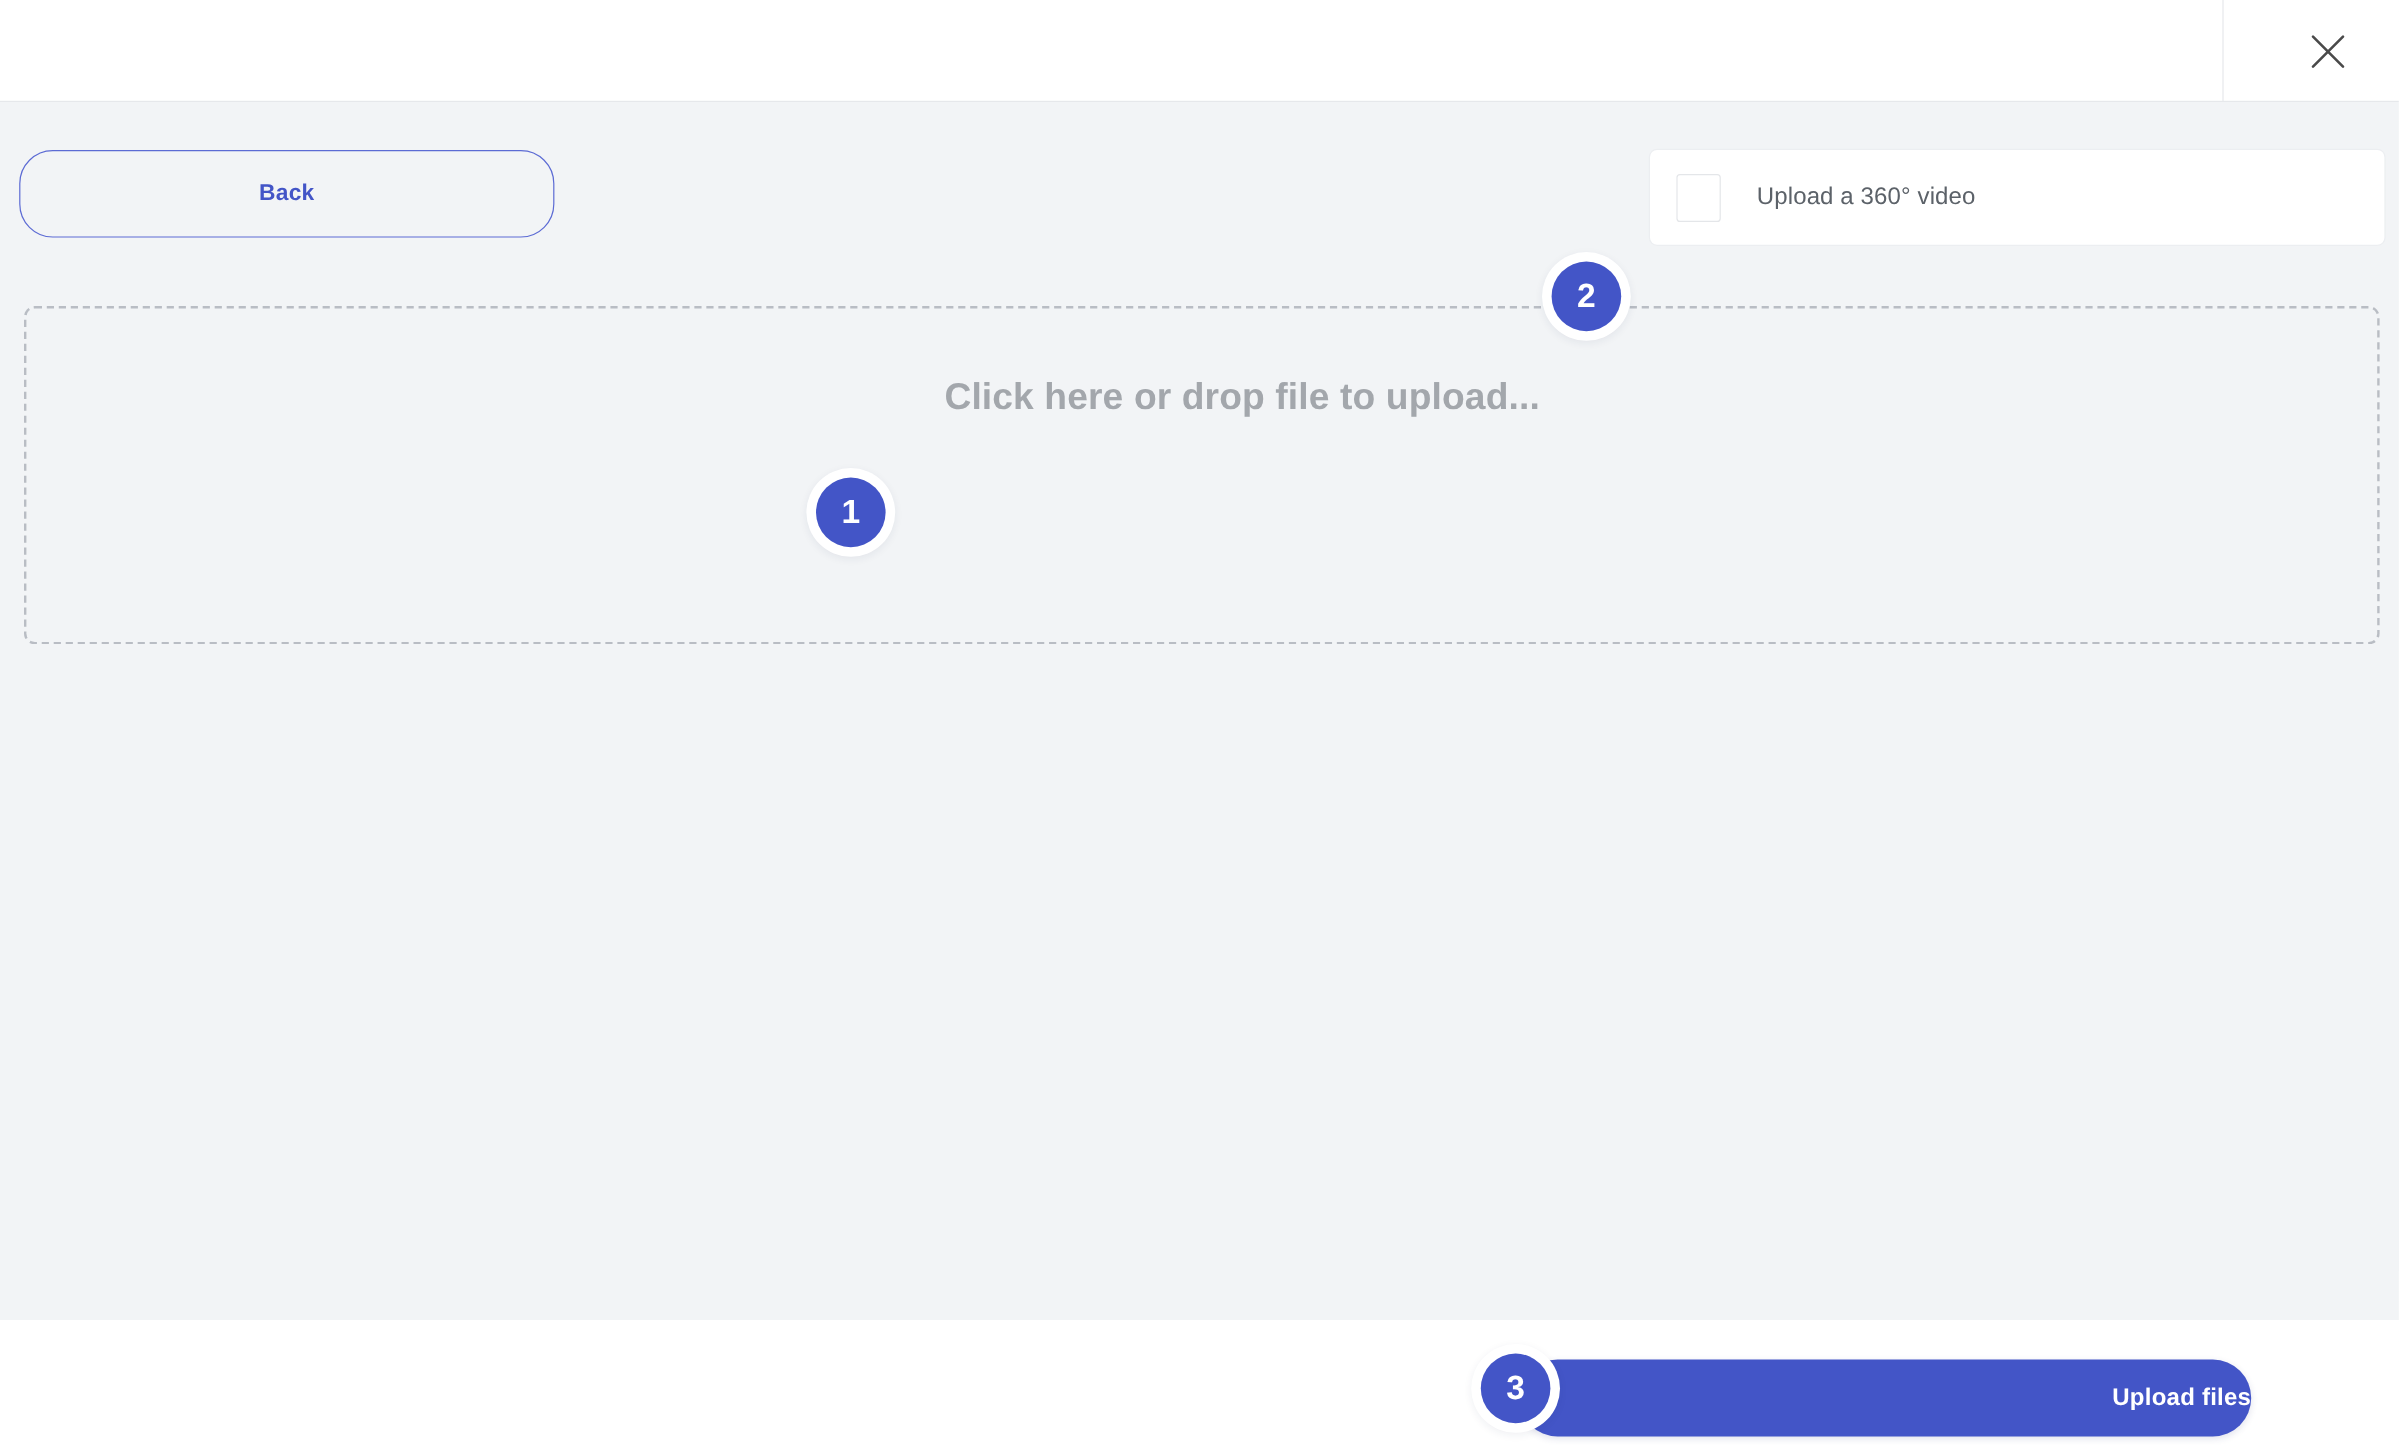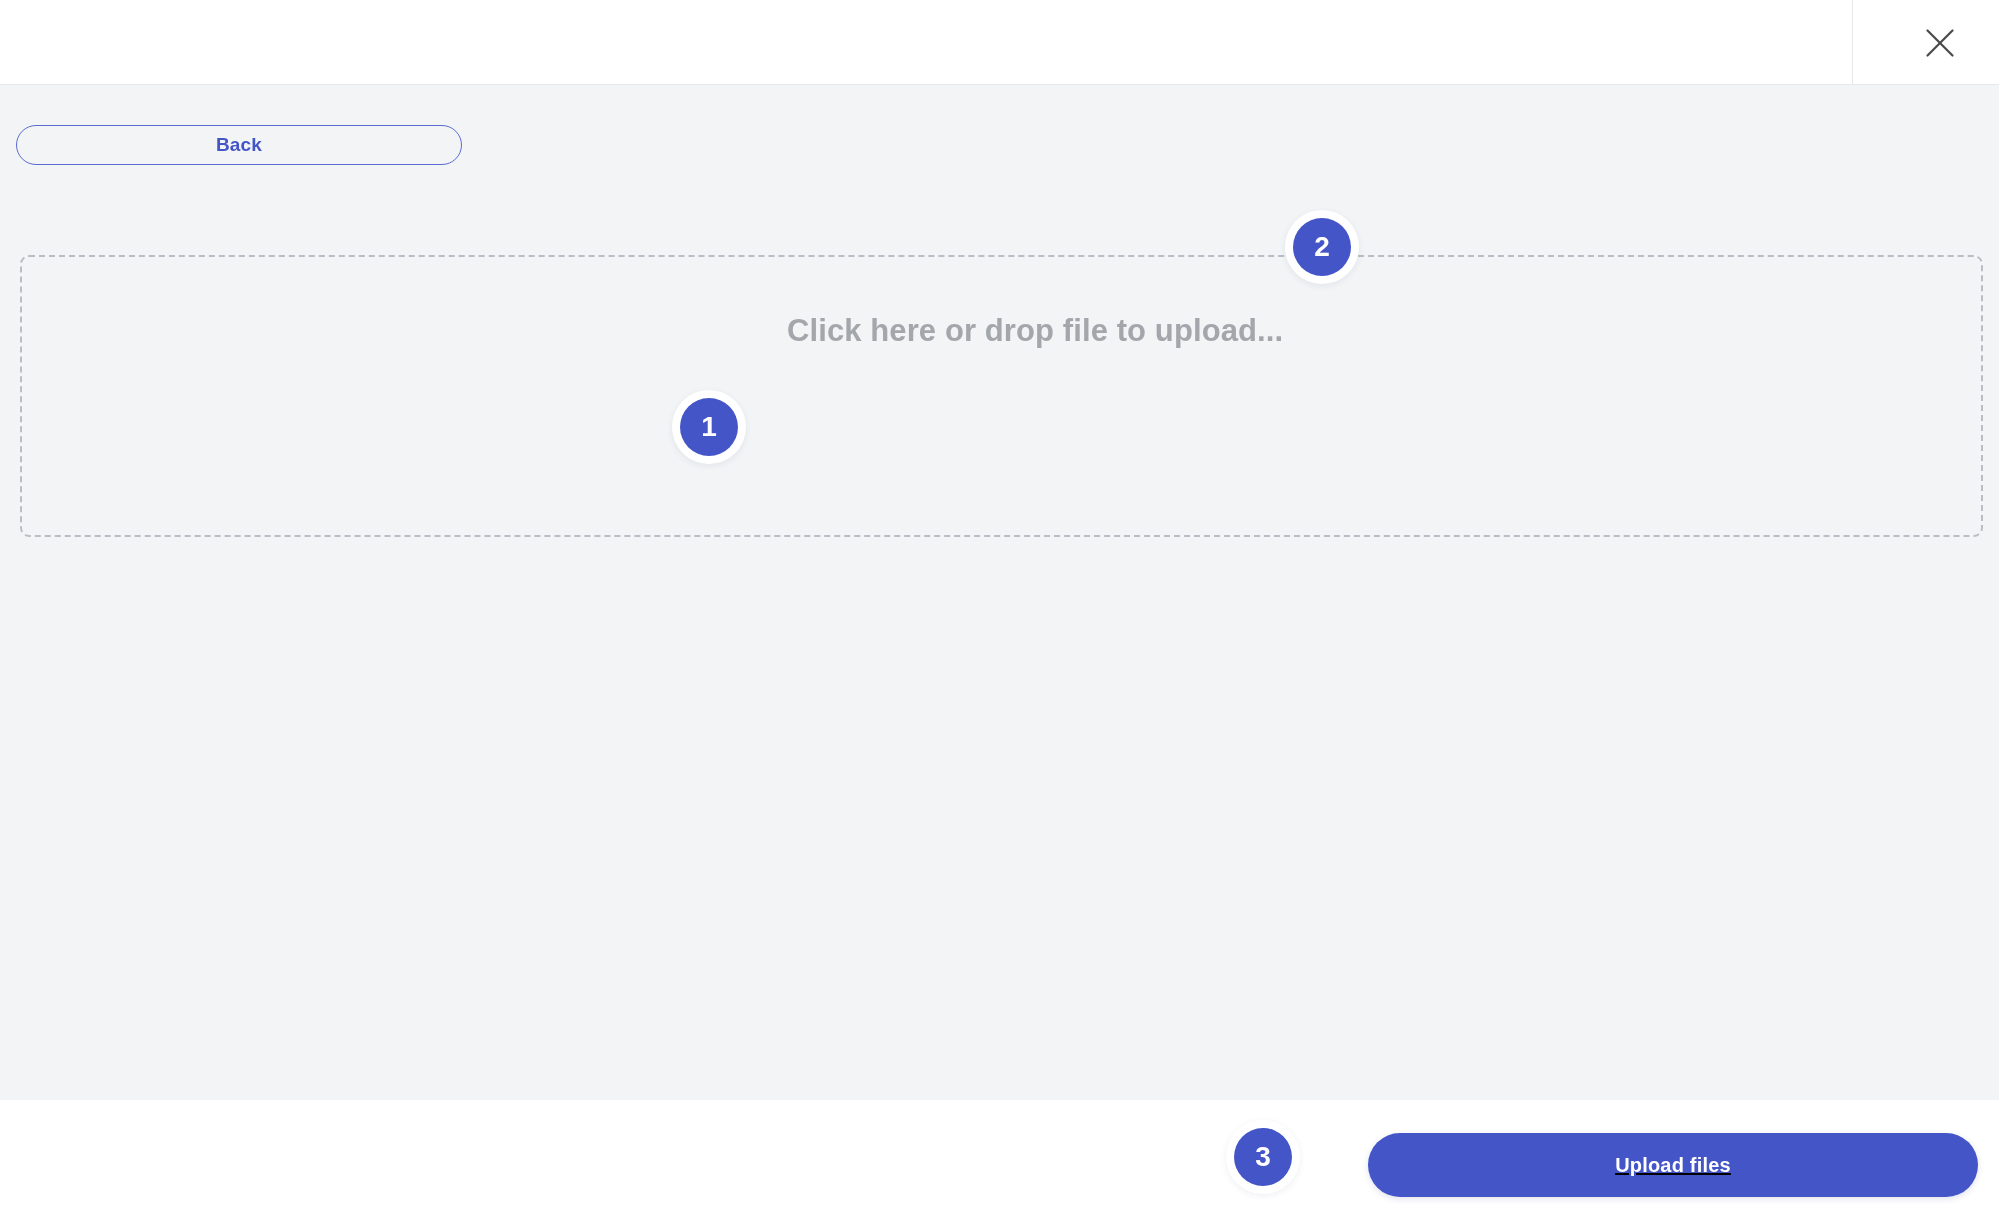--- a/index.html
+++ b/index.html
@@ -58,21 +58,21 @@
     height: 1015px;
     background: #f2f4f6;
   }
 
   
   .back-button {
     position: absolute;
     left: 16px;
     top: 40px;
     width: 446px;
-    height: 40px;
+    height: 73px;
     border: 1.5px solid #5c6bd4;
     border-radius: 28px;
     background: transparent;
     display: flex;
     align-items: center;
     justify-content: center;
     cursor: pointer;
     box-sizing: border-box;
   }
   .back-button-label {
@@ -177,33 +177,32 @@
   .footer {
     position: absolute;
     left: 0;
     top: 1100px;
     width: 1999px;
     height: 105px;
     background: #ffffff;
   }
   .upload-files-button {
     position: absolute;
-    left: 1368px;
+    left: 1266px;
     top: 1133px;
     width: 610px;
     height: 64px;
     background: #4355c7;
     border: none;
     border-radius: 32px;
     display: flex;
     align-items: center;
-    justify-content: center;
+    justify-content: flex-end;
     cursor: pointer;
     box-shadow: 0 2px 6px rgba(40, 52, 120, 0.14);
-    text-decoration: underline;
   }
   .upload-files-label {
     color: #ffffff;
     font-size: 20px;
     font-weight: 700;
     letter-spacing: 0.2px;
   }
 </style>
 </head>
 <body>
@@ -221,20 +220,24 @@
 </div>
 
 <div class="body-area">
 
   <div class="back-button">
     <span class="back-button-label">Back</span>
   </div>
 
   <div class="step-badge badge-2">2</div>
 
+  <div class="video360-card">
+    <div class="video360-checkbox"></div>
+    <span class="video360-label">Upload a 360° video</span>
+  </div>
 
   <div class="step-badge badge-1">1</div>
 
   <div class="dropzone">
     <span class="dropzone-text">Click here or drop file to upload...</span>
   </div>
 
 </div>
 
 <div class="footer"></div>

